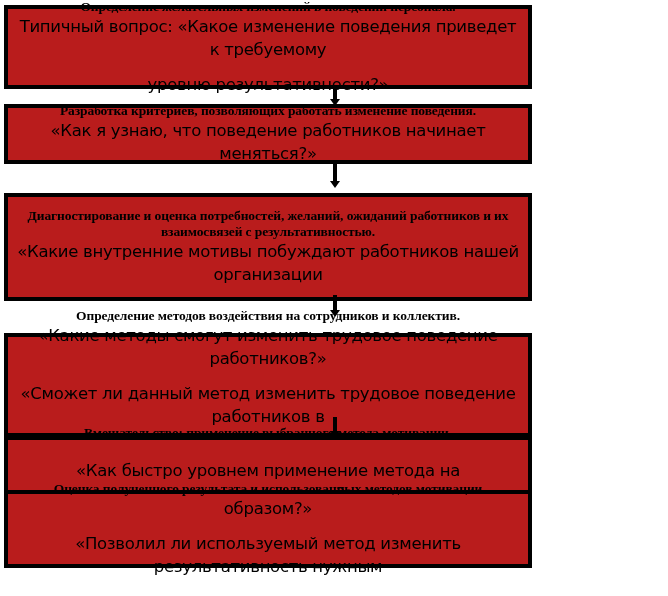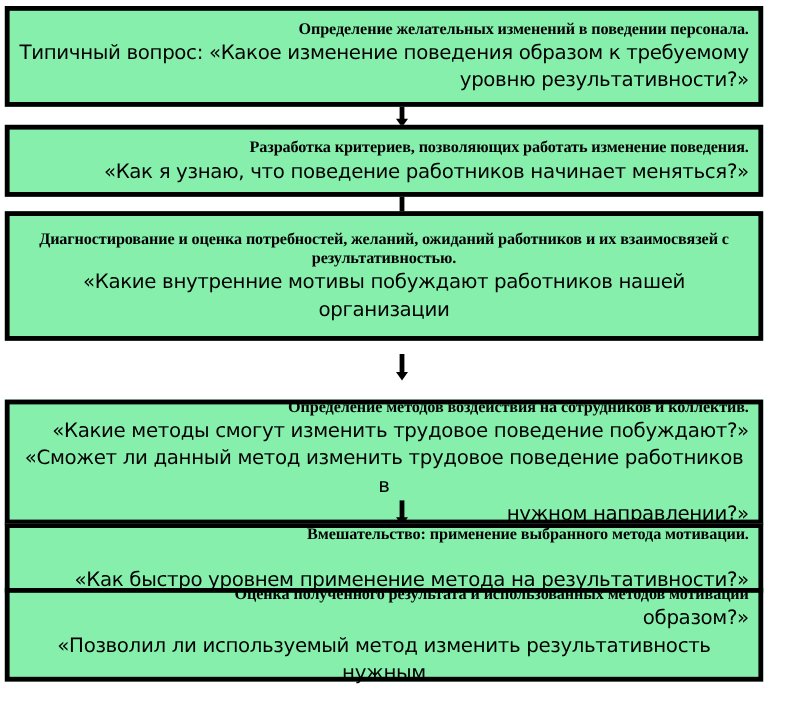--- a/index.html
+++ b/index.html
@@ -15,28 +15,28 @@
     overflow: hidden;
   }
   #flow {
     position: relative;
     width: 668px;
     height: 596px;
   }
   .node {
     position: absolute;
     left: 4px;
-    width: 632px;            
+    width: 528px;            
     box-sizing: border-box;
     border: 4px solid #000000;
-    background: #86efac;
+    background: #b91c1c;
     display: flex;
     flex-direction: column;
     justify-content: center;
-    align-items: flex-end;
+    align-items: center;
     padding: 2px 6px;
   }
   .node-title {
     font-family: "Liberation Serif", serif;
     font-weight: bold;
     font-size: 13.5px;
     line-height: 16px;
     text-align: center;
     letter-spacing: -0.1px;
     margin: 0;
@@ -46,21 +46,21 @@
     font-family: "DejaVu Sans", sans-serif;
     font-weight: 400;
     font-size: 16.5px;
     line-height: 23px;
     text-align: center;
     margin: 0;
     padding: 0 2px;
     letter-spacing: -0.3px;
   }
   .node-body + .node-body {
-    margin-top: 0;
+    margin-top: 12px;
   }
 
   
   .arrow {
     position: absolute;
     left: 330px;
     width: 10px;
   }
   .arrow .shaft {
     position: absolute;
@@ -79,52 +79,52 @@
     border-top: 7px solid #000000;
   }
 </style>
 </head>
 <body>
 
 <div id="flow">
 
   <div class="node" style="top:5px; height:84px;">
     <div class="node-title">Определение желательных изменений в поведении персонала.</div>
-    <div class="node-body">Типичный вопрос: «Какое изменение поведения образом к требуемому</div>
+    <div class="node-body">Типичный вопрос: «Какое изменение поведения приведет к требуемому</div>
     <div class="node-body">уровню результативности?»</div>
   </div>
 
   <div class="arrow" style="top:89px; height:17px;">
     <div class="shaft" style="height:11px;"></div>
     <div class="head" style="top:10px;"></div>
   </div>
 
   <div class="node" style="top:104px; height:60px;">
     <div class="node-title">Разработка критериев, позволяющих работать изменение поведения.</div>
     <div class="node-body">«Как я узнаю, что поведение работников начинает меняться?»</div>
   </div>
 
   <div class="arrow" style="top:164px; height:24px;">
     <div class="shaft" style="height:18px;"></div>
     <div class="head" style="top:17px;"></div>
   </div>
 
-  <div class="node" style="top:176px; height:108px;">
+  <div class="node" style="top:193px; height:108px;">
     <div class="node-title">Диагностирование и оценка потребностей, желаний, ожиданий работников и их взаимосвязей с результативностью.</div>
     <div class="node-body">«Какие внутренние мотивы побуждают работников нашей организации</div>
   </div>
 
   <div class="arrow" style="top:295px; height:22px;">
     <div class="shaft" style="height:16px;"></div>
     <div class="head" style="top:15px;"></div>
   </div>
 
   <div class="node" style="top:333px; height:104px;">
     <div class="node-title">Определение методов воздействия на сотрудников и коллектив.</div>
-    <div class="node-body">«Какие методы смогут изменить трудовое поведение побуждают?»</div>
+    <div class="node-body">«Какие методы смогут изменить трудовое поведение работников?»</div>
     <div class="node-body">«Сможет ли данный метод изменить трудовое поведение работников в</div>
     <div class="node-body">нужном направлении?»</div>
   </div>
 
   <div class="arrow" style="top:417px; height:21px;">
     <div class="shaft" style="height:15px;"></div>
     <div class="head" style="top:14px;"></div>
   </div>
 
   <div class="node" style="top:436px; height:58px;gap:18px;">

